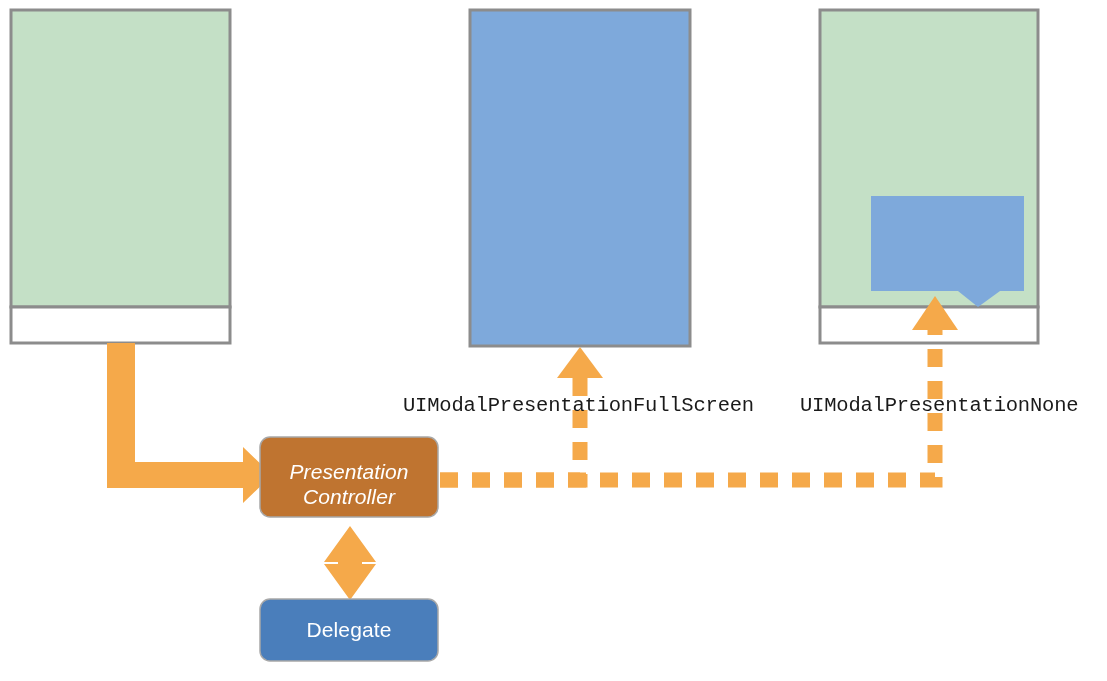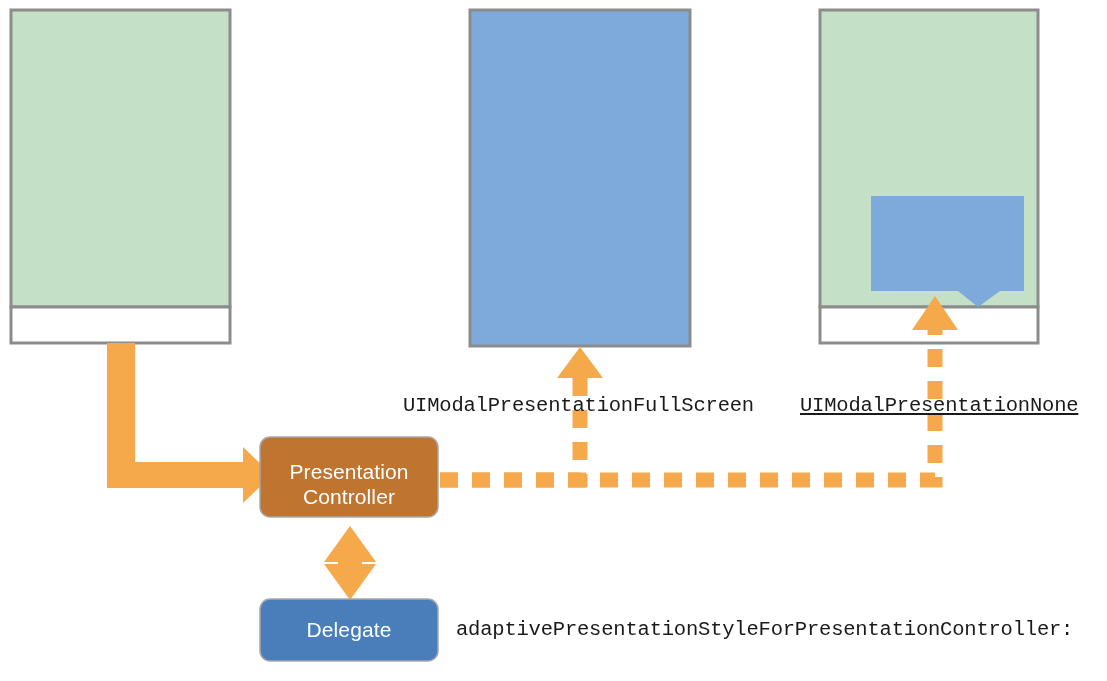--- a/index.html
+++ b/index.html
@@ -101,24 +101,23 @@
     <g>
       <rect x="260" y="437" width="178" height="80" rx="10" ry="10" fill="#bf7430" stroke="#a8a8a8" stroke-width="1.5"></rect>
     </g>
 
     <g>
       <rect x="260" y="599" width="178" height="62" rx="10" ry="10" fill="#4a7ebb" stroke="#a8a8a8" stroke-width="1.5"></rect>
     </g>
 
   </svg>
 
-  <div class="box-label" style="left:260px; top:437px; width:178px; height:94px;">Presentation
+  <div class="box-label" style="left:260px; top:437px; width:178px; height:94px;font-style:italic;">Presentation
 Controller</div>
 
   <div class="box-label" style="left:260px; top:599px; width:178px; height:60px;">Delegate</div>
 
   <div class="mono-label" style="left:403px; top:394px;">UIModalPresentationFullScreen</div>
 
-  <div class="mono-label" style="left:800px; top:394px;text-decoration:underline;">UIModalPresentationNone</div>
+  <div class="mono-label" style="left:800px; top:394px;">UIModalPresentationNone</div>
 
-  <div class="mono-label" style="left:456px; top:618px;">adaptivePresentationStyleForPresentationController:</div>
 
 </div>
 
 </body></html>

